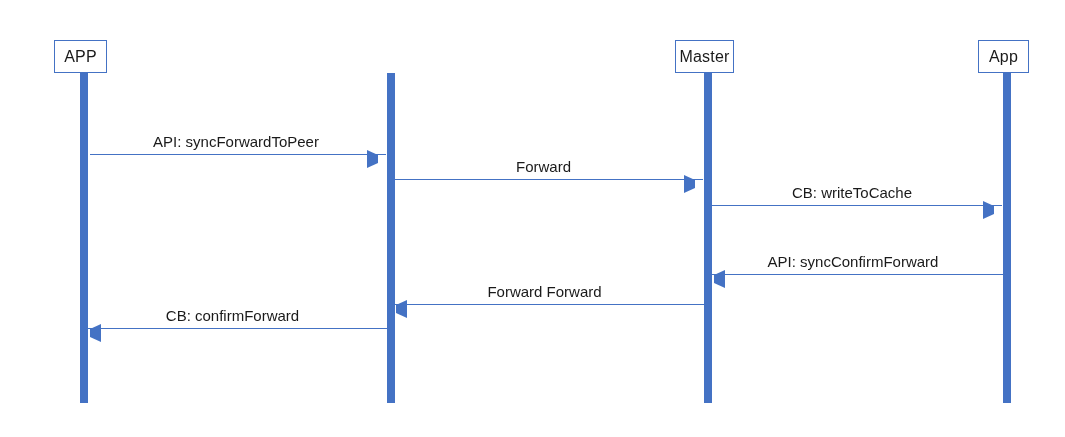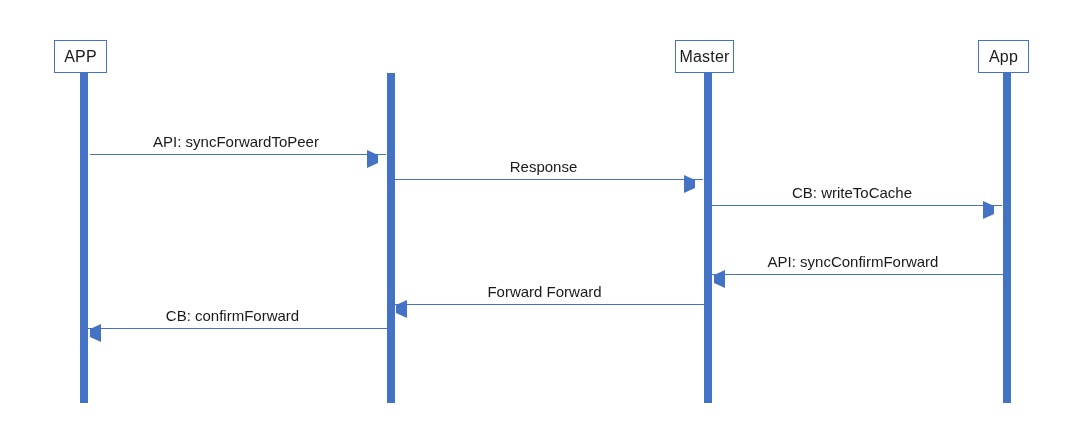--- a/index.html
+++ b/index.html
@@ -85,21 +85,21 @@
   <div class="lifeline" style="left:695.5px; top:65px; height:330px;"></div>
   <div class="lifeline" style="left:994.5px; top:65px; height:330px;"></div>
 
   <div class="message" style="left:82px; top:147px; width:296px;">
     <div class="msg-label">API: syncForwardToPeer</div>
     <div class="msg-line"></div>
     <div class="arrow right"></div>
   </div>
 
   <div class="message" style="left:380px; top:172px; width:315px;">
-    <div class="msg-label">Response</div>
+    <div class="msg-label">Forward</div>
     <div class="msg-line"></div>
     <div class="arrow right"></div>
   </div>
 
   <div class="message" style="left:698px; top:198px; width:296px;">
     <div class="msg-label">CB: writeToCache</div>
     <div class="msg-line"></div>
     <div class="arrow right"></div>
   </div>
 

